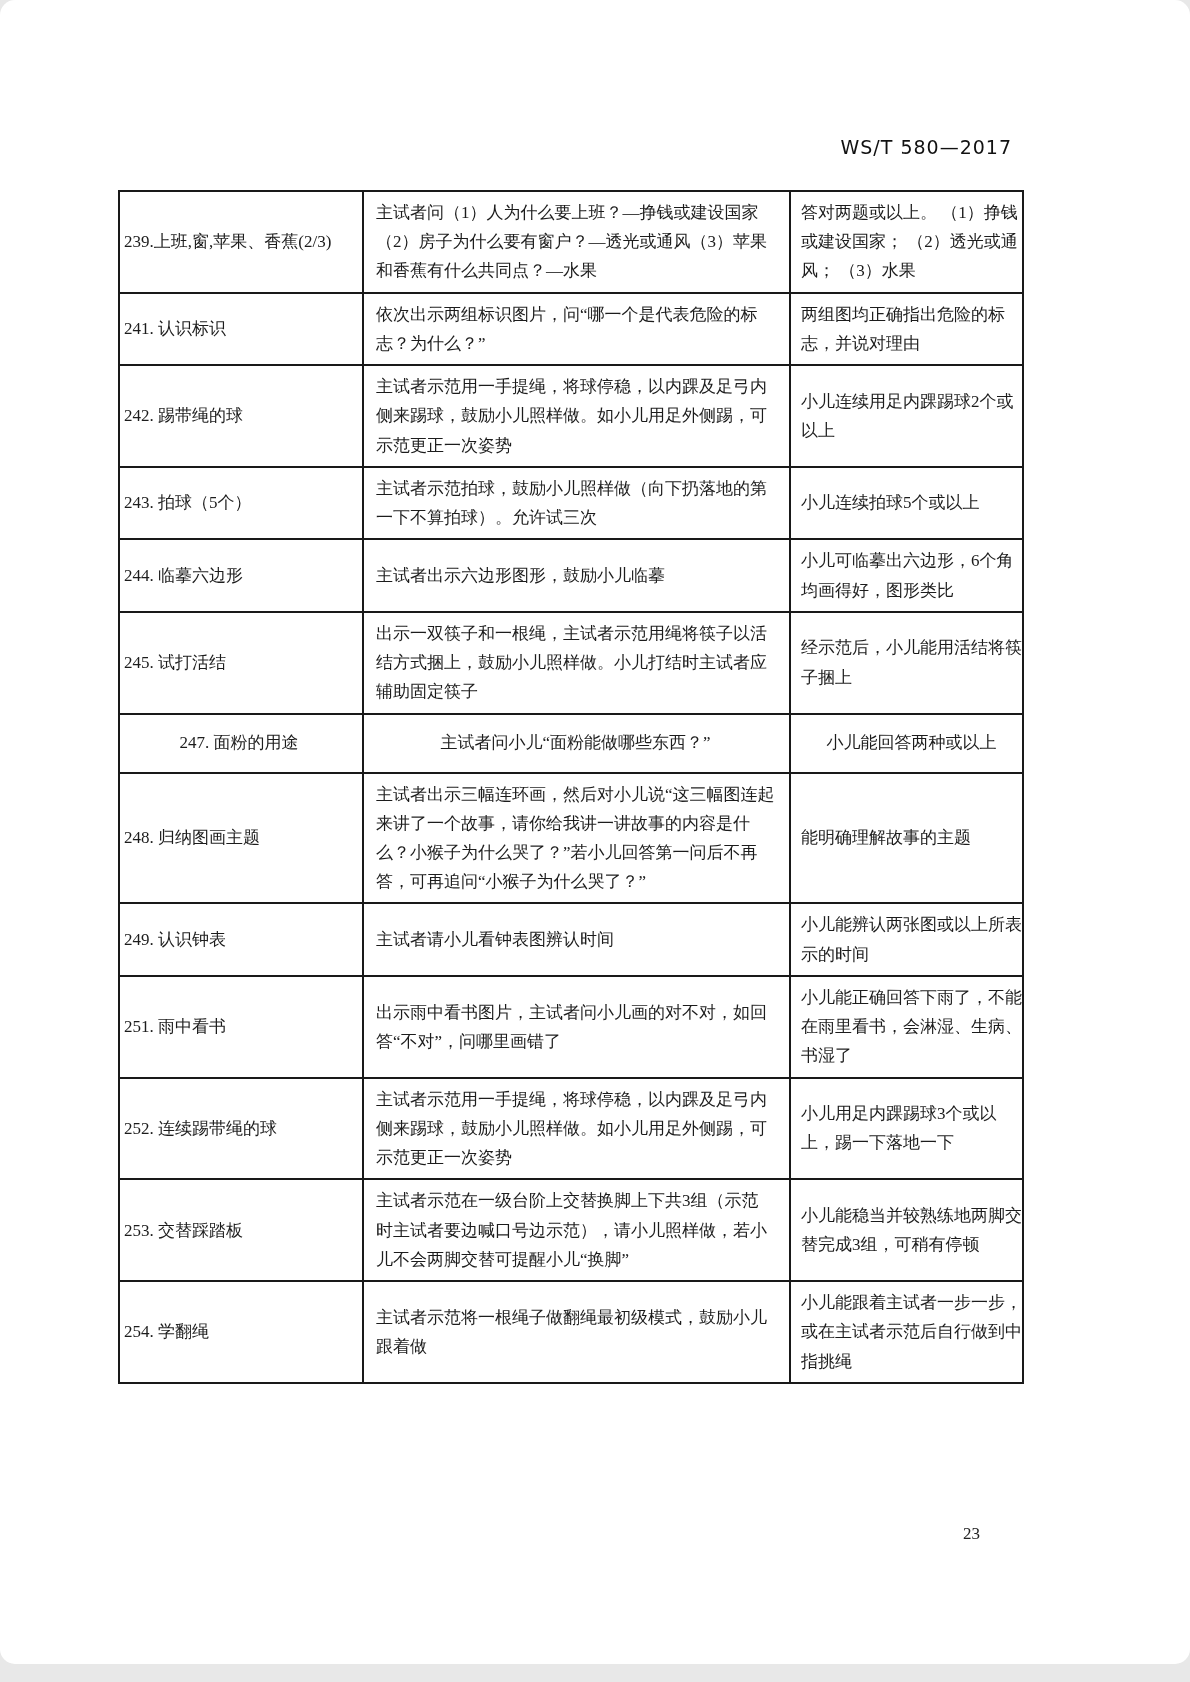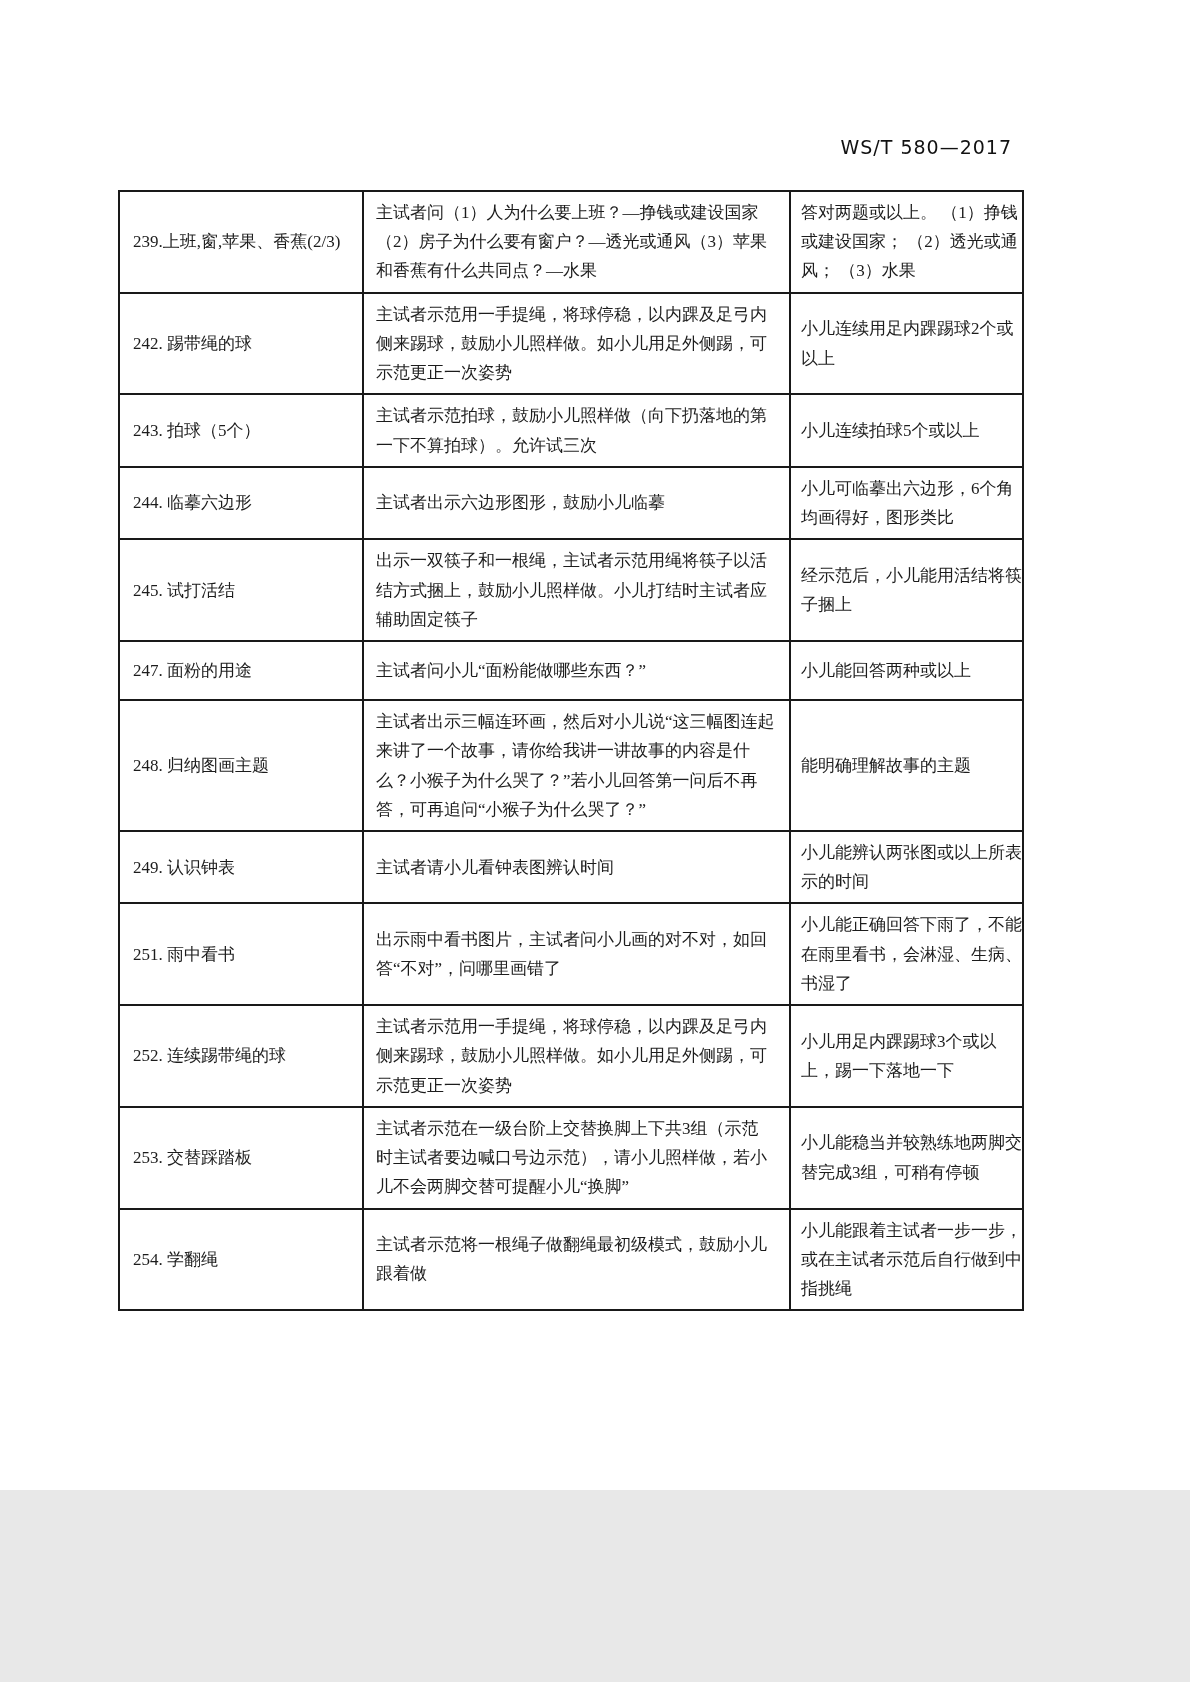--- a/index.html
+++ b/index.html
@@ -1,23 +1,24 @@
 <!DOCTYPE html>
 <html><head>
 <meta charset="utf-8">
 <style>
   html,body{margin:0;padding:0;background:#e8e8e8;}
   .page{
     position:relative;
-    width:1190px;height:1490px;
+    width:1190px;height:1664px;
     background:#ffffff;
     margin:0 auto;
     font-family:"Liberation Serif","DejaVu Serif",serif;
     color:#1c1c1c;
     overflow:hidden;
+    border-radius:15px;
   }
   .doc-code{
     position:absolute;
     top:136px;right:178px;
     font-family:"DejaVu Sans","Liberation Sans",sans-serif;
     font-size:19px;
     letter-spacing:1px;
     color:#111;
   }
   table.items{
@@ -28,21 +29,21 @@
     table-layout:fixed;
   }
   table.items td{
     border:2px solid #191919;
     font-size:17px;
     line-height:1.72;
     vertical-align:middle;
     color:#1c1c1c;
     word-break:break-all;
   }
-  td.c-item{padding:6px 8px 6px 13px;}
+  td.c-item{padding:6px 8px 6px 4px;}
   td.c-method{padding:6px 14px 6px 12px;}
   td.c-criteria{padding:6px 0 6px 10px;}
   .page-number{
     position:absolute;
     top:1524px;left:963px;
     font-size:17px;
     color:#222;
   }
 </style>
 </head>
@@ -56,41 +57,46 @@
       <col style="width:244px">
       <col style="width:427px">
       <col style="width:233px">
     </colgroup>
     <tbody>
         <tr style="height: 98px;">
           <td class="c-item">239.上班,窗,苹果、香蕉(2/3)</td>
           <td class="c-method">主试者问（1）人为什么要上班？—挣钱或建设国家（2）房子为什么要有窗户？—透光或通风（3）苹果和香蕉有什么共同点？—水果</td>
           <td class="c-criteria">答对两题或以上。 （1）挣钱或建设国家； （2）透光或通风； （3）水果</td>
         </tr>
+        <tr style="height: 72px;">
+          <td class="c-item">241. 认识标识</td>
+          <td class="c-method">依次出示两组标识图片，问“哪一个是代表危险的标志？为什么？”</td>
+          <td class="c-criteria">两组图均正确指出危险的标志，并说对理由</td>
+        </tr>
         <tr style="height: 99px;">
           <td class="c-item">242. 踢带绳的球</td>
           <td class="c-method">主试者示范用一手提绳，将球停稳，以内踝及足弓内侧来踢球，鼓励小儿照样做。如小儿用足外侧踢，可示范更正一次姿势</td>
           <td class="c-criteria">小儿连续用足内踝踢球2个或以上</td>
         </tr>
         <tr style="height: 68px;">
           <td class="c-item">243. 拍球（5个）</td>
           <td class="c-method">主试者示范拍球，鼓励小儿照样做（向下扔落地的第一下不算拍球）。允许试三次</td>
           <td class="c-criteria">小儿连续拍球5个或以上</td>
         </tr>
         <tr style="height: 72px;">
           <td class="c-item">244. 临摹六边形</td>
           <td class="c-method">主试者出示六边形图形，鼓励小儿临摹</td>
           <td class="c-criteria">小儿可临摹出六边形，6个角均画得好，图形类比</td>
         </tr>
         <tr style="height: 87px;">
           <td class="c-item">245. 试打活结</td>
           <td class="c-method">出示一双筷子和一根绳，主试者示范用绳将筷子以活结方式捆上，鼓励小儿照样做。小儿打结时主试者应辅助固定筷子</td>
           <td class="c-criteria">经示范后，小儿能用活结将筷子捆上</td>
         </tr>
-        <tr style="height: 59px;">
+        <tr style="height: 59px; text-align: center;">
           <td class="c-item">247. 面粉的用途</td>
           <td class="c-method">主试者问小儿“面粉能做哪些东西？”</td>
           <td class="c-criteria">小儿能回答两种或以上</td>
         </tr>
         <tr style="height: 112px;">
           <td class="c-item">248. 归纳图画主题</td>
           <td class="c-method">主试者出示三幅连环画，然后对小儿说“这三幅图连起来讲了一个故事，请你给我讲一讲故事的内容是什么？小猴子为什么哭了？”若小儿回答第一问后不再答，可再追问“小猴子为什么哭了？”</td>
           <td class="c-criteria">能明确理解故事的主题</td>
         </tr>
         <tr style="height: 69px;">

